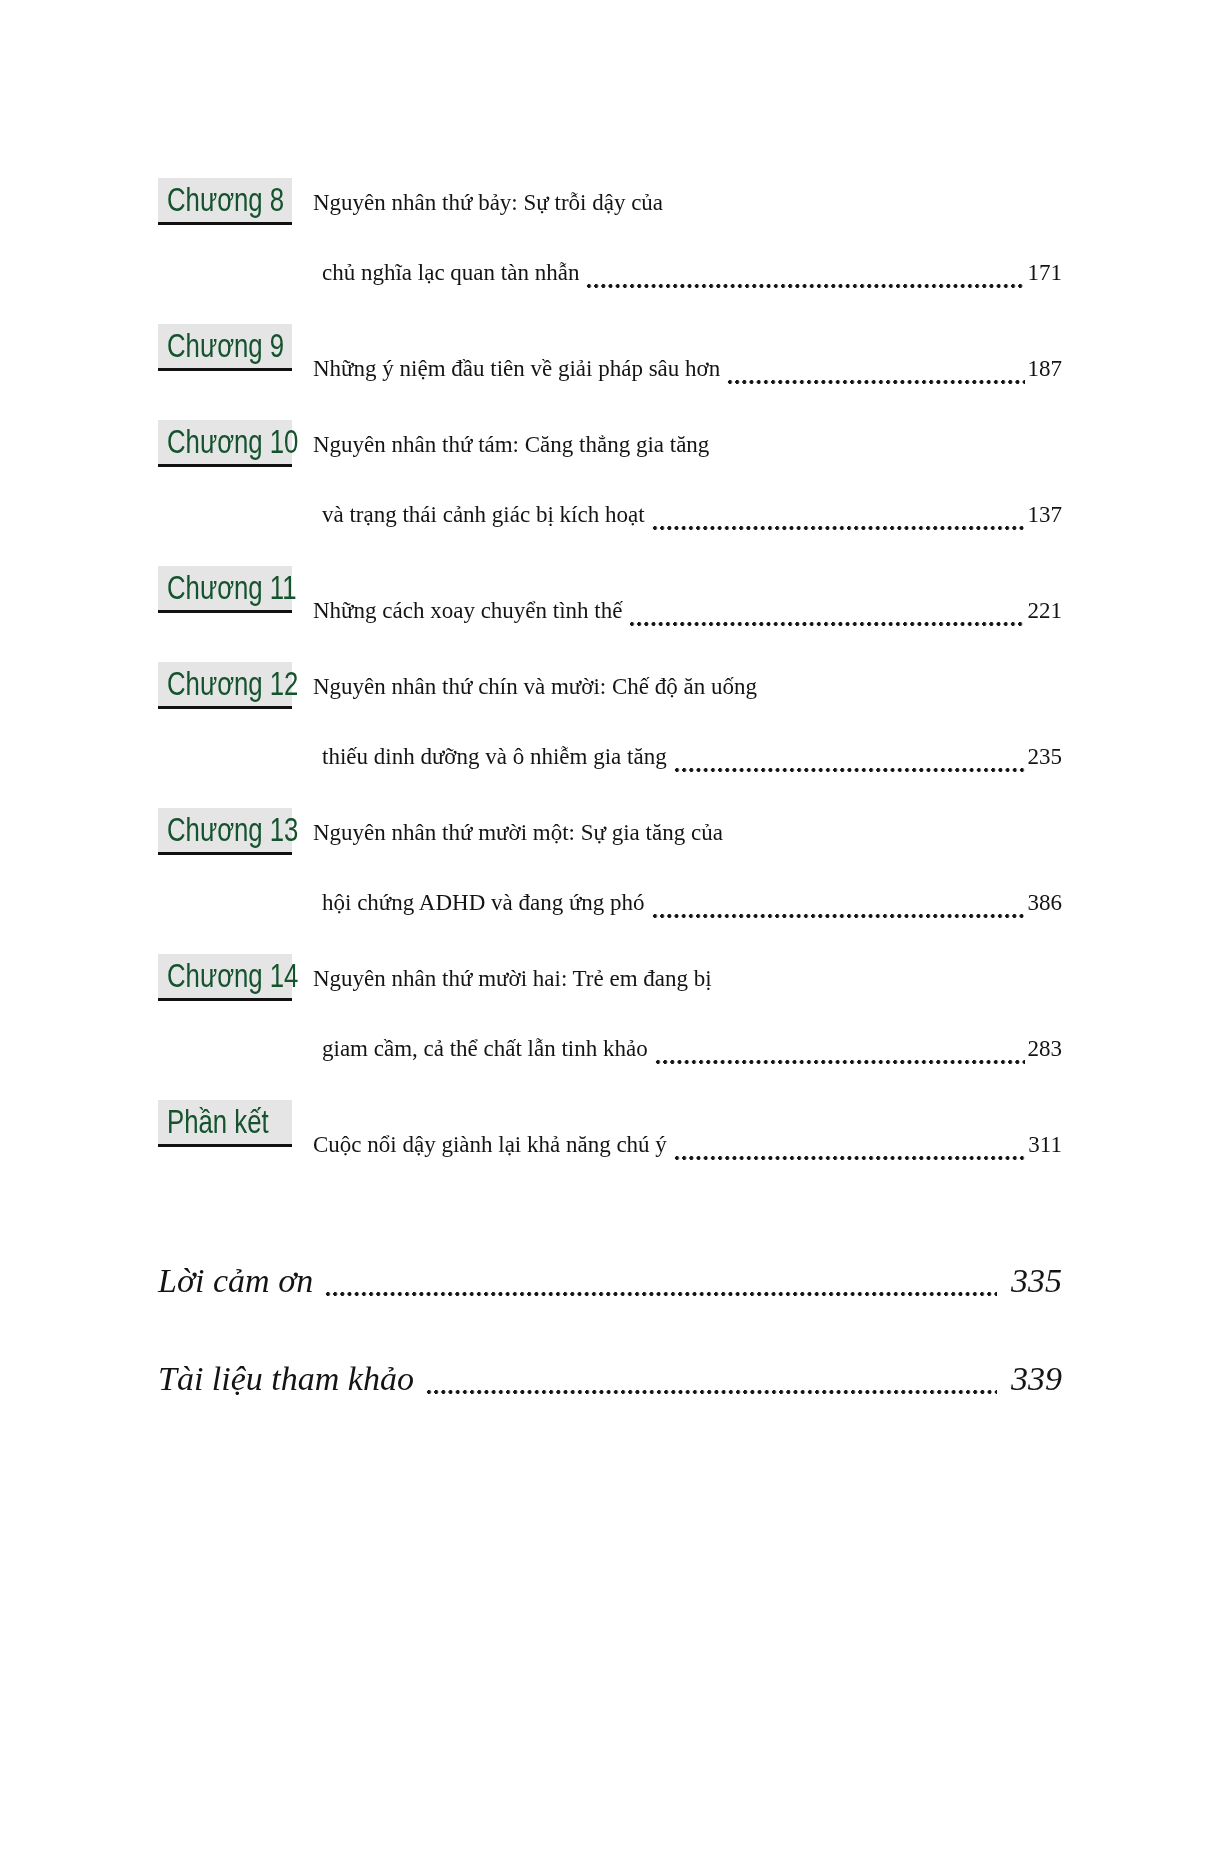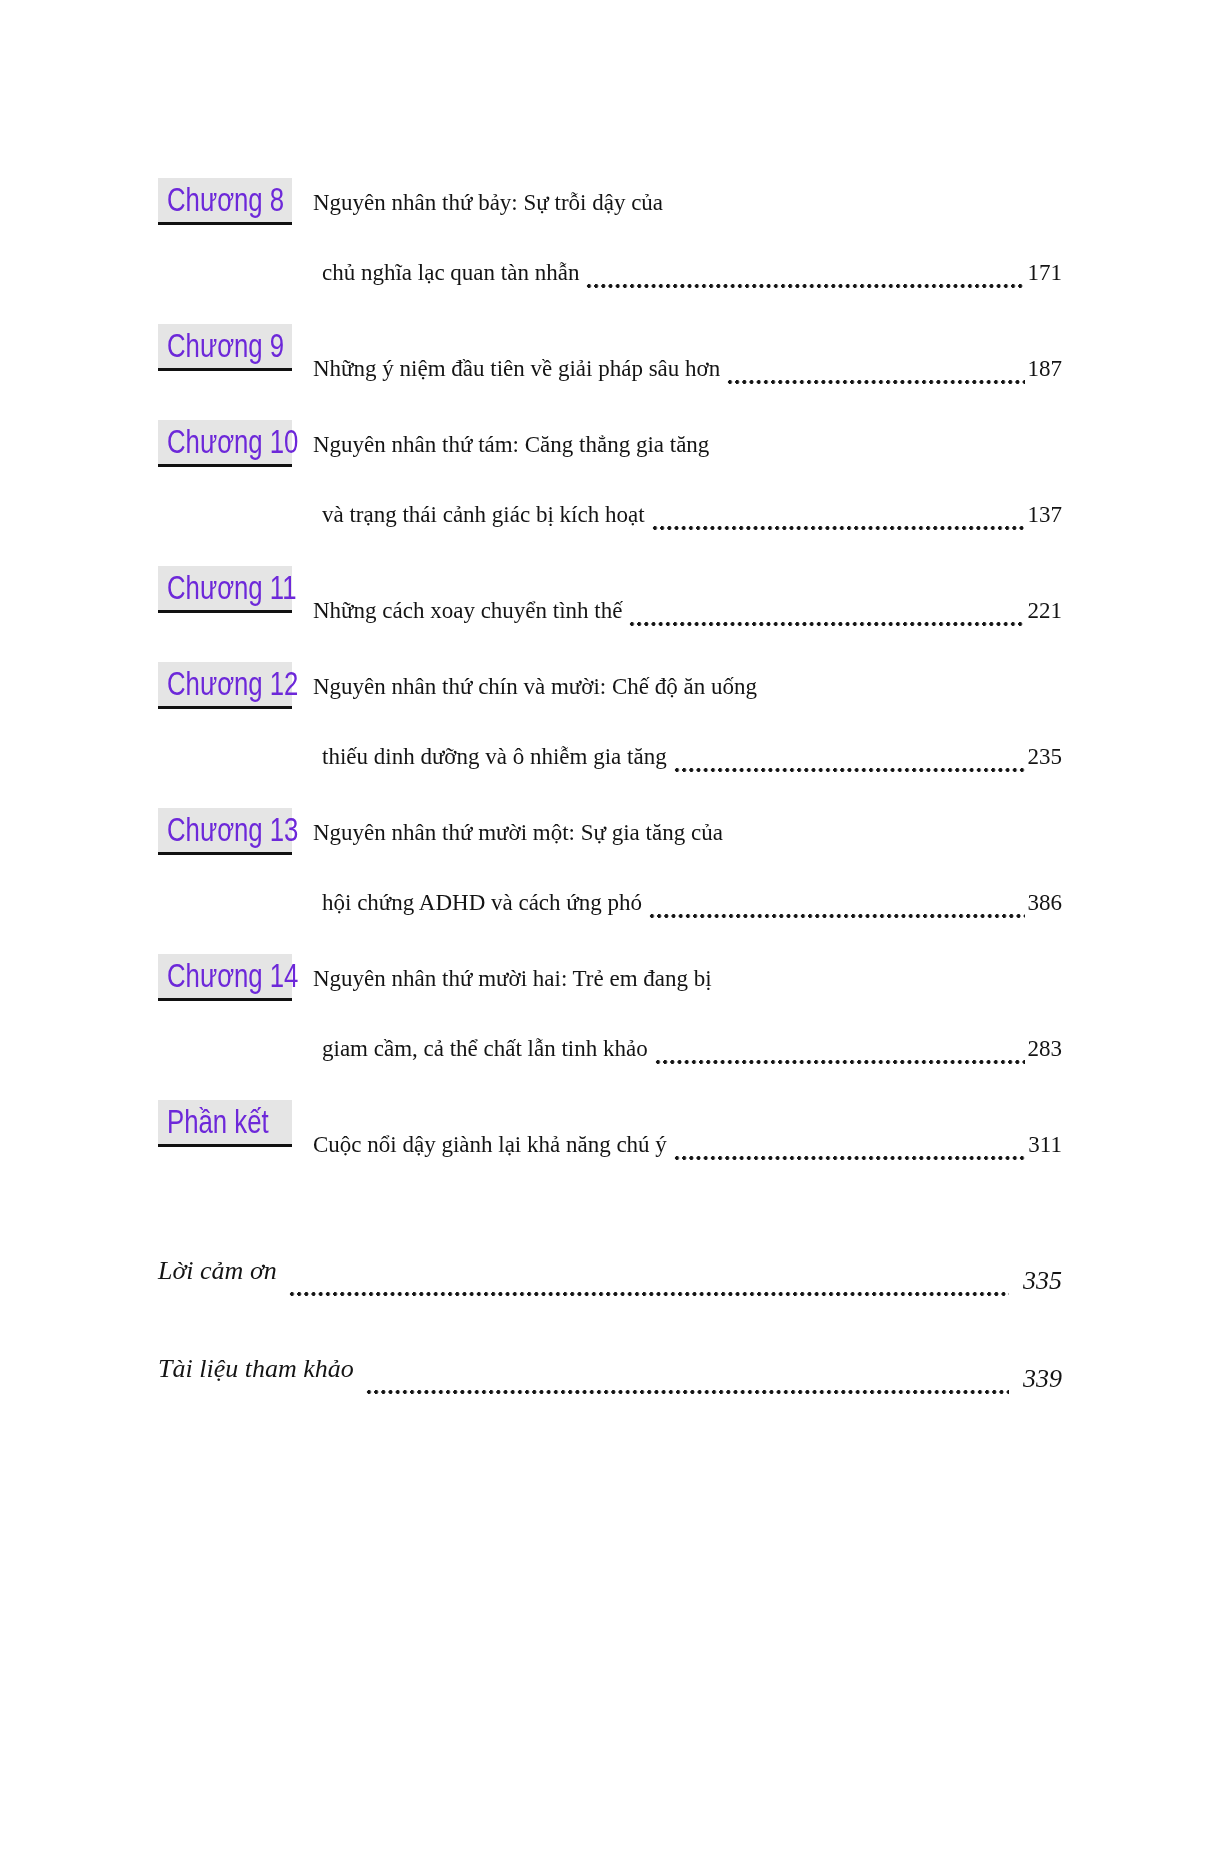--- a/index.html
+++ b/index.html
@@ -20,21 +20,21 @@
   .entry { display:flex; align-items:flex-start; margin-bottom:26px; }
   .label-box {
     width:134px; min-width:134px; height:47px;
     background:#e5e5e5;
     border-bottom:3px solid #111111;
     display:flex; align-items:center;
     padding-left:9px;
     margin-right:21px;
     font-family:"Liberation Sans","DejaVu Sans",sans-serif;
     font-size:33px;
-    color:#6d28d9;
+    color:#14532d;
   }
   .label-box .lbl {
     transform:scaleX(0.78);
     transform-origin:0 50%;
     white-space:nowrap;
   }
   .title { flex:1; font-size:23px; line-height:50px; }
   .line { display:flex; align-items:baseline; }
   .line .text { white-space:nowrap; }
   .wrap-indent { padding-left:9px; }
@@ -44,23 +44,23 @@
     height:6px;
     margin:0 3px 9px 7px;
     background-image:radial-gradient(circle at 3px 3px, #141414 1.7px, transparent 2.2px);
     background-size:7.2px 6px;
     background-repeat:repeat-x;
     background-position:left bottom;
   }
   .pagenum { white-space:nowrap;margin-top:20px; }
   .backmatter { margin-top:66px; }
   .bm-entry {
-    display:flex; align-items:center;
+    display:flex; align-items:flex-end;
     font-style:italic;
-    font-size:26px; line-height:50px;
+    font-size:34px; line-height:50px;
     margin-bottom:28px;
   }
   .bm-entry .leader { margin:0 14px 9px 12px; }
 </style>
 </head>
 <body>
 
 <div class="sheet">
   <div class="content">
 
@@ -140,21 +140,21 @@
 
     <div class="entry">
       <div class="label-box">
         <span class="lbl">Chương 13</span>
       </div>
       <div class="title">
         <div class="line">
           <span class="text">Nguyên nhân thứ mười một: Sự gia tăng của</span>
         </div>
         <div class="line wrap-indent">
-          <span class="text">hội chứng ADHD và cách ứng phó</span>
+          <span class="text">hội chứng ADHD và đang ứng phó</span>
           <span class="leader"></span>
           <span class="pagenum">386</span>
         </div>
       </div>
     </div>
 
     <div class="entry">
       <div class="label-box">
         <span class="lbl">Chương 14</span>
       </div>

